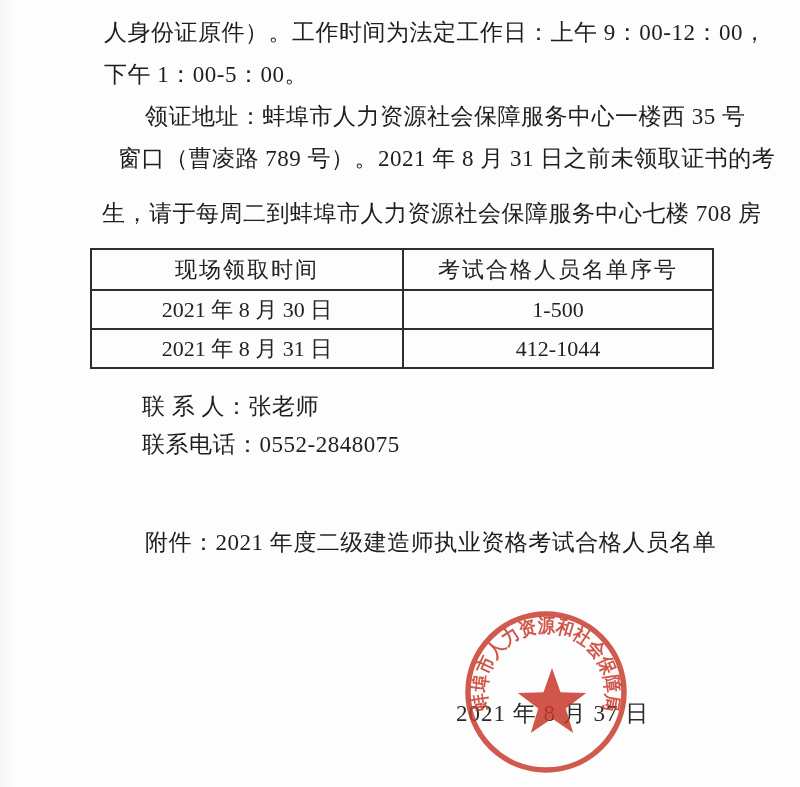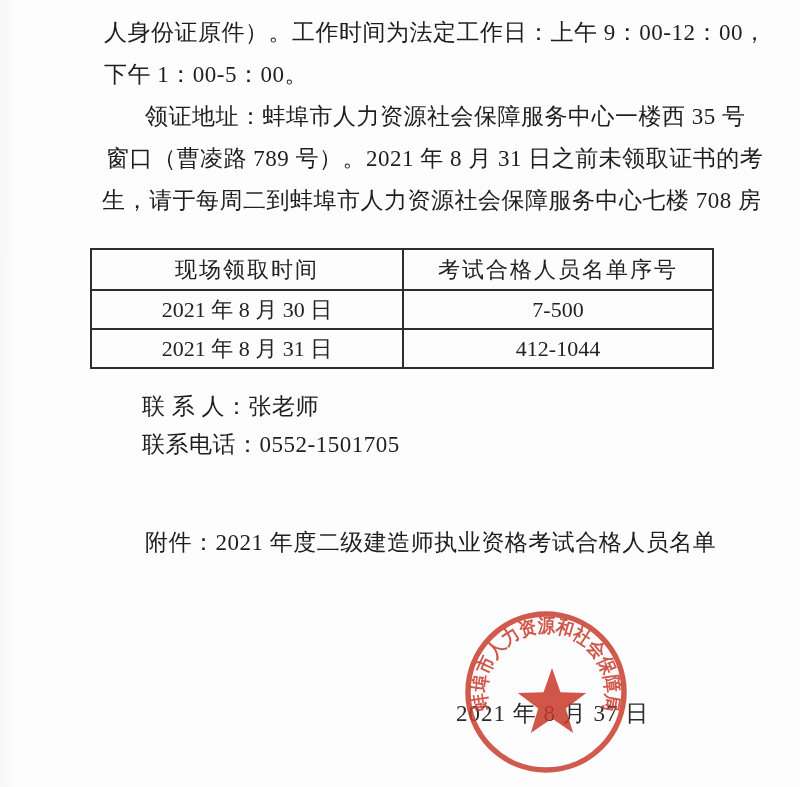--- a/index.html
+++ b/index.html
@@ -84,46 +84,46 @@
   }
 </style>
 </head>
 <body>
 
 <div class="page">
 
   <div class="bline" style="top:19px; left:104px">人身份证原件）。工作时间为法定工作日：上午 9：00-12：00，</div>
   <div class="bline" style="top:61px; left:104px">下午 1：00-5：00。</div>
   <div class="bline" style="top:103px; left:145px">领证地址：蚌埠市人力资源社会保障服务中心一楼西 35 号</div>
-  <div class="bline" style="top:145px; left:106px">窗口（曹凌路 789 号）。2021 年 8 月 31 日之前未领取证书的考</div>
-  <div class="bline" style="top:187px; left:102px">生，请于每周二到蚌埠市人力资源社会保障服务中心七楼 708 房</div>
+  <div class="bline" style="top:145px; left:118px">窗口（曹凌路 789 号）。2021 年 8 月 31 日之前未领取证书的考</div>
+  <div class="bline" style="top:200px; left:102px">生，请于每周二到蚌埠市人力资源社会保障服务中心七楼 708 房</div>
 
   <table class="pickup">
     <colgroup>
         <col style="width:312px">
         <col style="width:310px">
       </colgroup>
     <tbody>
         <tr>
       <th>现场领取时间</th>
       <th>考试合格人员名单序号</th>
     </tr>
     <tr>
       <td>2021 年 8 月 30 日</td>
-      <td>7-500</td>
+      <td>1-500</td>
     </tr>
     <tr>
       <td>2021 年 8 月 31 日</td>
       <td>412-1044</td>
     </tr>
   </tbody>
     </table>
 
   <div class="contact-line" style="top:391px">联 系 人：张老师</div>
-  <div class="contact-line" style="top:429px">联系电话：0552-1501705</div>
+  <div class="contact-line" style="top:429px">联系电话：0552-2848075</div>
 
   <div class="attachment-line">附件：2021 年度二级建造师执业资格考试合格人员名单</div>
 
   <div class="date-line">2021 年 8 月 37 日</div>
 
   <svg class="seal" viewBox="0 0 168 168">
     <defs>
       <path id="sealArc" d="M 26.6 101.5 A 60 60 0 1 1 141.4 101.5" fill="none"></path>
     </defs>
     <circle cx="84" cy="84" r="78" fill="none" stroke="#c8382a" stroke-width="5.5" stroke-opacity="0.9"></circle>

